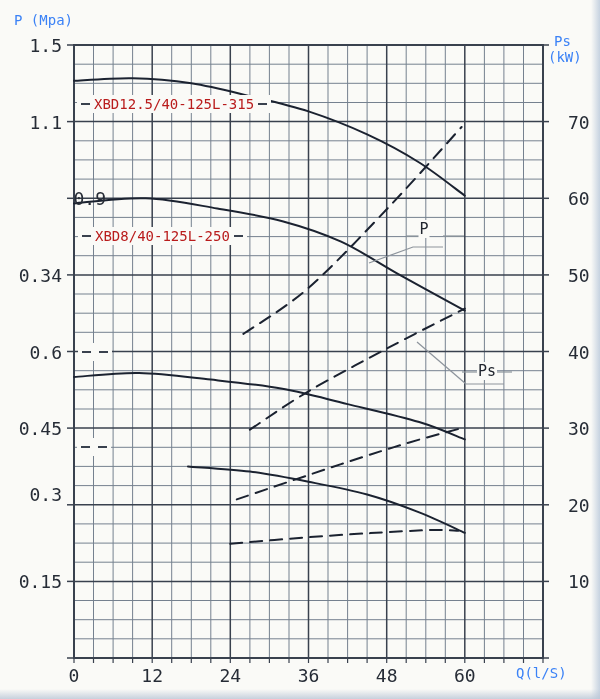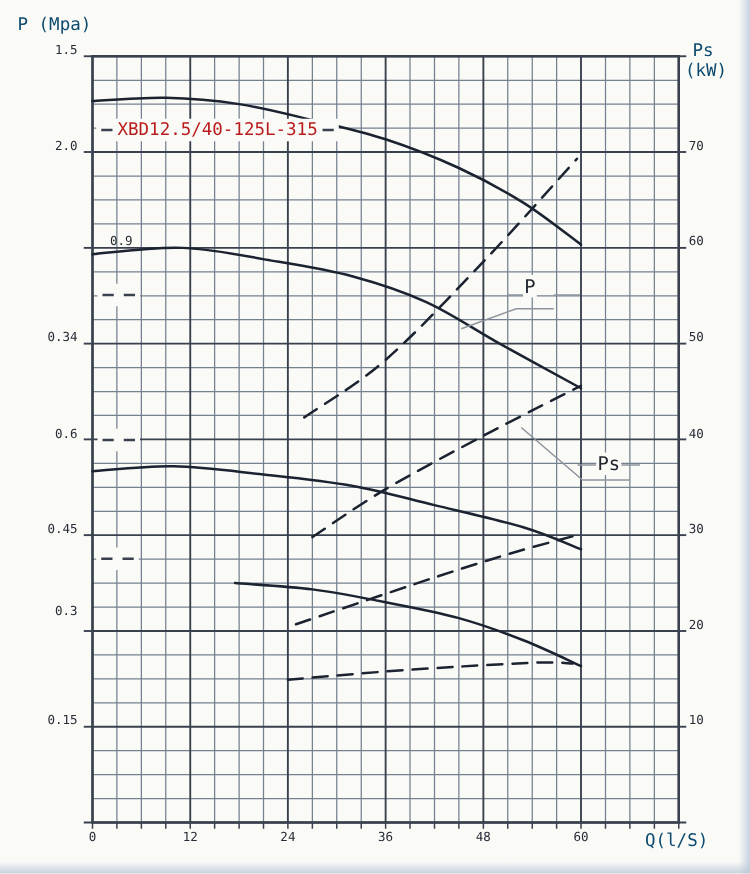--- a/index.html
+++ b/index.html
@@ -2,28 +2,28 @@
 <html><head>
 <meta charset="utf-8">
 <style>
   html,body{margin:0;padding:0;background:#ffffff;}
   .stage{
     position:relative;width:600px;height:699px;background:#fafaf7;
     font-family:"DejaVu Sans Mono","Liberation Mono",monospace;
     overflow:hidden;
   }
   svg{position:absolute;left:0;top:0;}
-  .axis-title{position:absolute;font-size:14px;color:#0c4a6e;white-space:nowrap;}
+  .axis-title{position:absolute;font-size:14px;color:#3b82f6;white-space:nowrap;}
   .p-title{left:14px;top:12px;}
   .ps-title{left:554px;top:33px;}
   .kw-title{left:548px;top:49px;}
   .q-title{left:516px;top:665px;}
-  .num{position:absolute;font-size:10px;color:#262c36;white-space:nowrap;}
+  .num{position:absolute;font-size:18px;color:#262c36;white-space:nowrap;}
   .num-left{left:0;width:62px;text-align:right;}
-  .num-right{left:551px;text-align:right;}
+  .num-right{left:568px;text-align:right;}
   .num-bottom{width:44px;text-align:center;}
   .curve-label{
     position:absolute;display:flex;align-items:center;
     font-size:14px;color:#b91c1c;background:#fafaf7;
     white-space:nowrap;height:18px;line-height:18px;
   }
   .curve-label .dash{width:9px;height:2px;background:#39414e;margin:0 4px;flex:0 0 auto;}
   .anno-label{
     position:absolute;transform:translate(-50%,-50%);
     font-size:15px;color:#20252e;background:#fafaf7;padding:0 1px;
@@ -166,21 +166,21 @@
         <line x1="466" y1="384" x2="504" y2="384"></line>
         <path d="M417 342 L 466 384"></path>
       </g>
     </svg>
   <div class="axis-title p-title">P (Mpa)</div>
   <div class="axis-title ps-title">Ps</div>
   <div class="axis-title kw-title">(kW)</div>
   <div class="axis-title q-title">Q(l/S)</div>
   <div id="labels">
       <div class="num num-left" style="top: 35px;">1.5</div>
-      <div class="num num-left" style="top: 111.625px;">2.0</div>
+      <div class="num num-left" style="top: 111.625px;">1.1</div>
       <div class="num num-left" style="top: 188.25px; padding-left: 44px;">0.9</div>
       <div class="num num-left" style="top: 264.875px;">0.34</div>
       <div class="num num-left" style="top: 341.5px;">0.6</div>
       <div class="num num-left" style="top: 418.125px;">0.45</div>
       <div class="num num-left" style="top: 484px;">0.3</div>
       <div class="num num-left" style="top: 571.375px;">0.15</div>
       <div class="num num-right" style="top: 111.625px;">70</div>
       <div class="num num-right" style="top: 188.25px;">60</div>
       <div class="num num-right" style="top: 264.875px;">50</div>
       <div class="num num-right" style="top: 341.5px;">40</div>
@@ -193,20 +193,21 @@
       <div class="num num-bottom" style="left: 286.5px; top: 665px;">36</div>
       <div class="num num-bottom" style="left: 364.667px; top: 665px;">48</div>
       <div class="num num-bottom" style="left: 442.833px; top: 665px;">60</div>
       <div class="curve-label" style="left: 77px; top: 95px;">
         <span class="dash"></span>
         <span>XBD12.5/40-125L-315</span>
         <span class="dash"></span>
       </div>
       <div class="curve-label" style="left: 78px; top: 227px;">
         <span class="dash"></span>
+        <span>XBD8/40-125L-250</span>
         <span class="dash"></span>
       </div>
       <div class="curve-label" style="left: 78px; top: 343px;">
         <span class="dash"></span>
         <span class="dash"></span>
       </div>
       <div class="curve-label" style="left: 77px; top: 438px;">
         <span class="dash"></span>
         <span class="dash"></span>
       </div>

